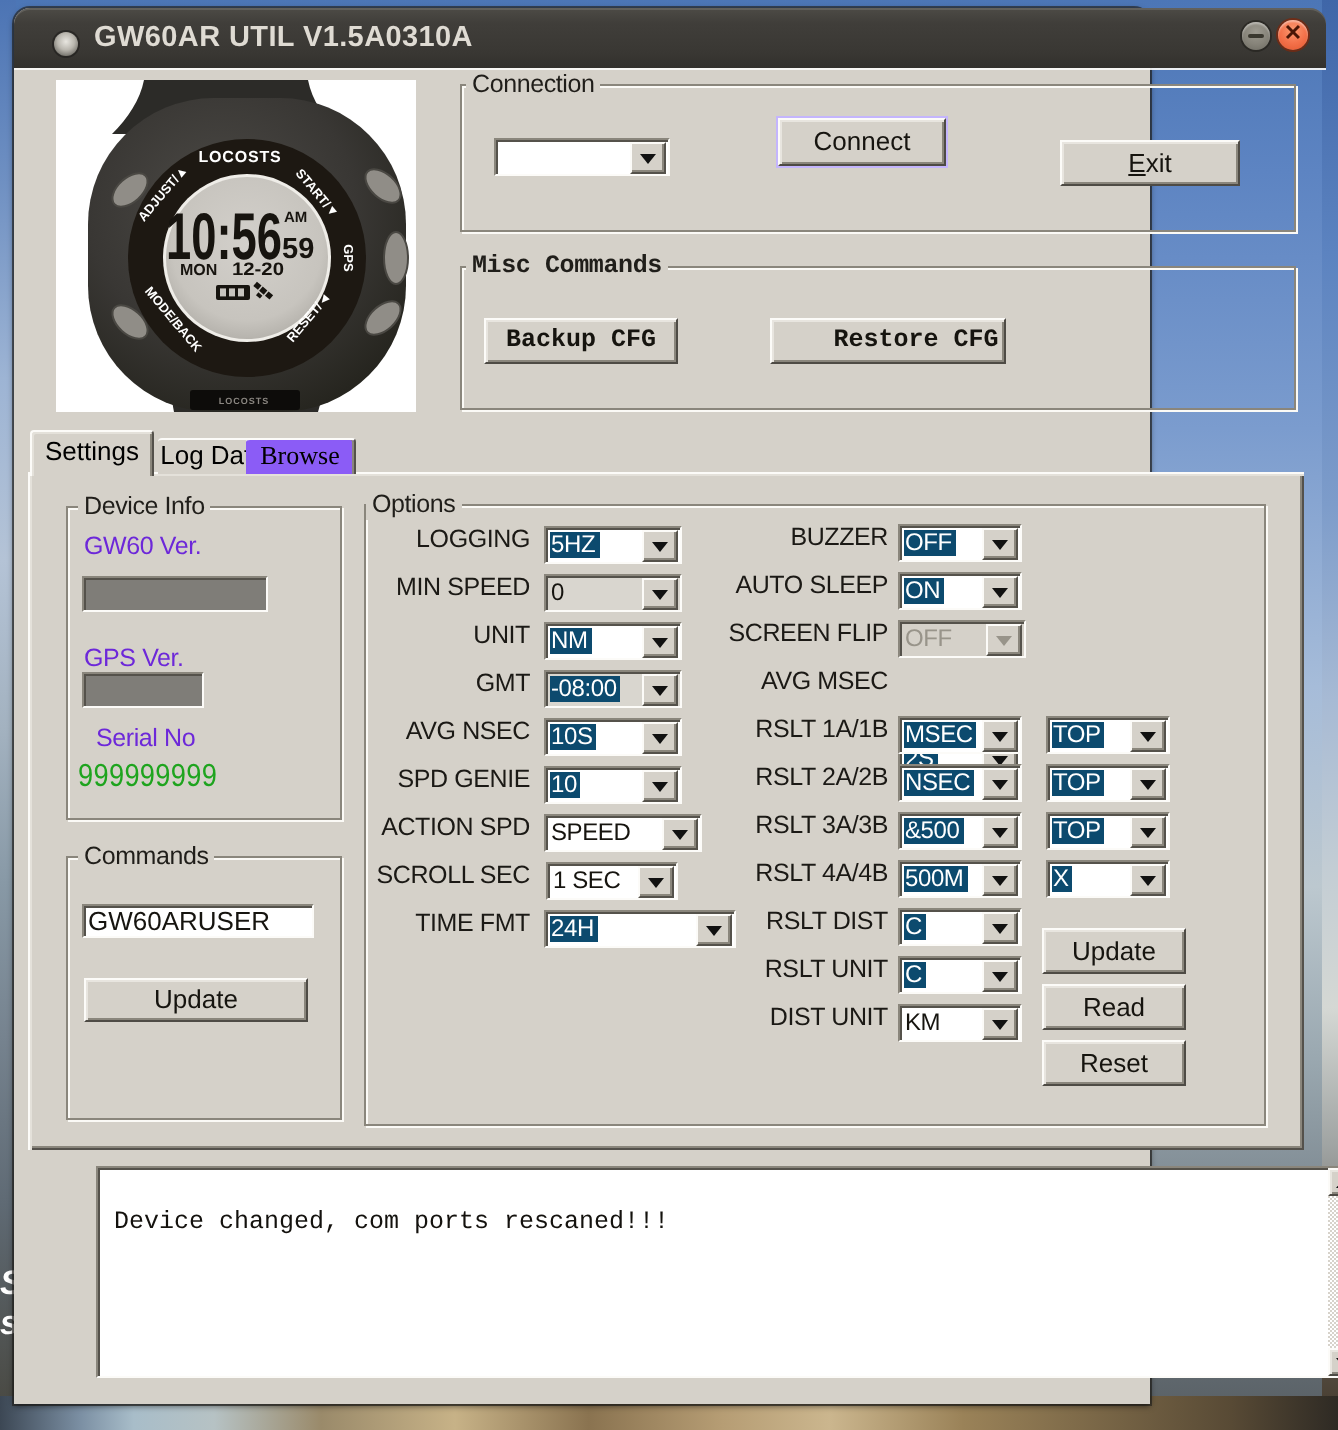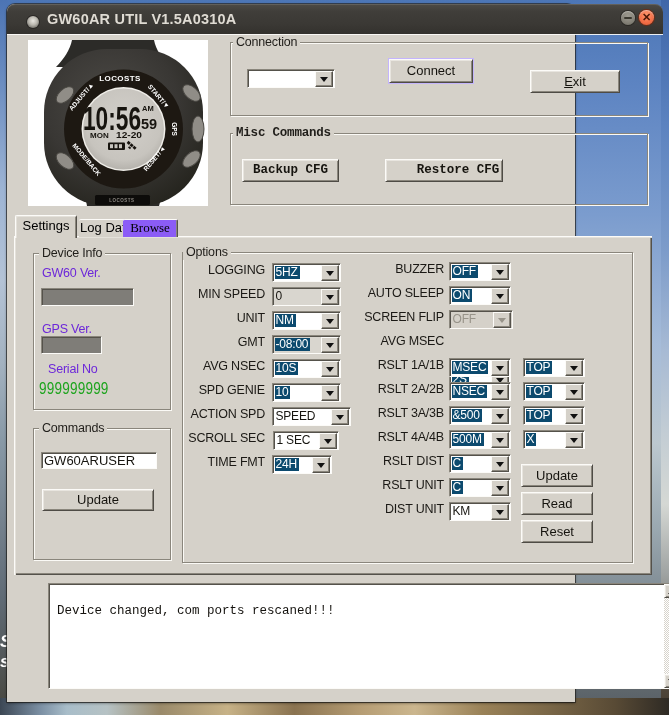--- a/index.html
+++ b/index.html
@@ -184,21 +184,21 @@
  <div class="cmb" style="left:89px;top:154px;width:77px;">
         <span class="v">SPEED</span>
         <span class="ab"></span>
       </div>
  <div class="rlab" style="left:0;top:179px;width:82px;">SCROLL SEC</div>
  <div class="cmb" style="left:90px;top:178px;width:64px;">
         <span class="v">1 SEC</span>
         <span class="ab"></span>
       </div>
  <div class="rlab" style="left:0;top:203px;width:82px;">TIME FMT</div>
- <div class="cmb" style="left:89px;top:202px;width:58px;">
+ <div class="cmb" style="left:89px;top:202px;width:58px;padding-left:36px;">
         <span class="v sel">24H</span>
         <span class="ab"></span>
       </div>
 
  <div class="rlab" style="left:100px;top:10px;width:161px;">BUZZER</div>
  <div class="cmb" style="left:266px;top:9px;width:60px;">
         <span class="v sel">OFF</span>
         <span class="ab"></span>
       </div>
  <div class="rlab" style="left:100px;top:34px;width:161px;">AUTO SLEEP</div>

